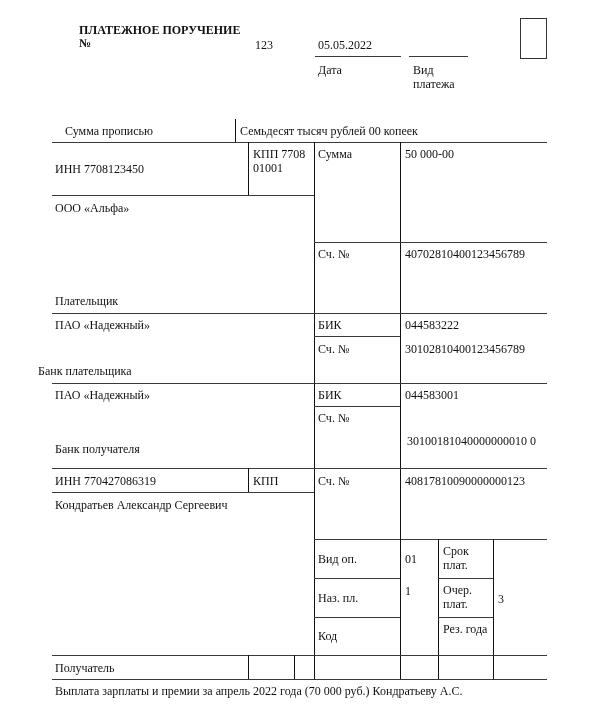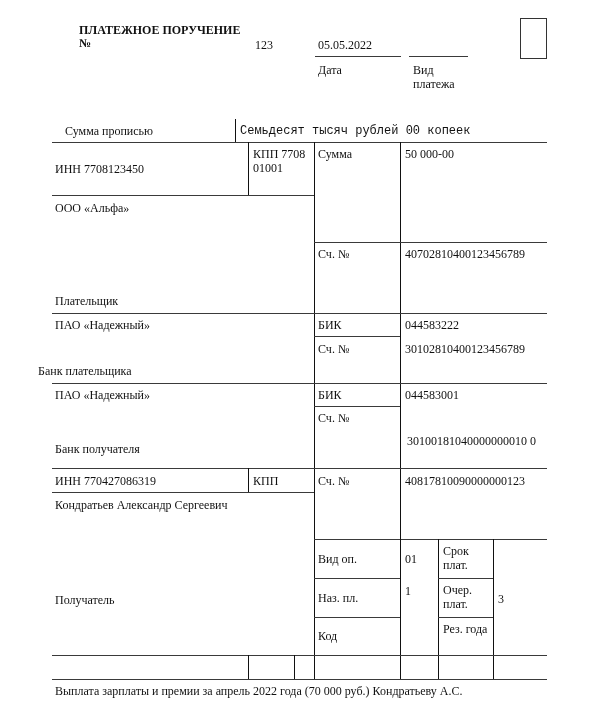--- a/index.html
+++ b/index.html
@@ -20,21 +20,21 @@
 <div class="t" style="left:255px;top:38px;">123</div>
 <div class="t" style="left:318px;top:38px;">05.05.2022</div>
 <div class="hl" style="left:315px;top:56px;width:86px;"></div>
 <div class="hl" style="left:409px;top:56px;width:59px;"></div>
 <div class="t" style="left:318px;top:63px;">Дата</div>
 <div class="t wrap" style="left:413px;top:63px;width:50px;">Вид платежа</div>
 <div class="box" style="left:520px;top:18px;width:25px;height:39px;"></div>
 
 <div class="t" style="left:55px;top:124px;margin-left:10px;">Сумма прописью</div>
 <div class="vl" style="left:235px;top:119px;height:23px;"></div>
-<div class="t" style="left:240px;top:124px;font-family:Liberation Mono, monospace;">Семьдесят тысяч рублей 00 копеек</div>
+<div class="t" style="left:240px;top:124px;">Семьдесят тысяч рублей 00 копеек</div>
 <div class="hl" style="left:52px;top:142px;width:495px;"></div>
 
 <div class="vl" style="left:314px;top:142px;width:0;height:537px;"></div>
 <div class="vl" style="left:400px;top:142px;height:397px;"></div>
 
 <div class="t" style="left:55px;top:162px;">ИНН 7708123450</div>
 <div class="vl" style="left:248px;top:142px;height:53px;"></div>
 <div class="t wrap" style="left:253px;top:147px;width:58px;word-break:break-all;">КПП 770801001</div>
 <div class="hl" style="left:52px;top:195px;width:262px;"></div>
 <div class="t" style="left:318px;top:147px;">Сумма</div>
@@ -84,20 +84,20 @@
 <div class="t" style="left:318px;top:552px;">Вид оп.</div>
 <div class="t" style="left:405px;top:552px;">01</div>
 <div class="t wrap" style="left:443px;top:544px;width:45px;">Срок плат.</div>
 <div class="t" style="left:318px;top:591px;">Наз. пл.</div>
 <div class="t" style="left:405px;top:584px;">1</div>
 <div class="t wrap" style="left:443px;top:583px;width:45px;">Очер. плат.</div>
 <div class="t" style="left:498px;top:592px;">3</div>
 <div class="t" style="left:318px;top:629px;">Код</div>
 <div class="t wrap" style="left:443px;top:622px;width:45px;">Рез. года</div>
 
-<div class="t" style="left:55px;top:593px;">Получатель</div>
+<div class="t" style="left:55px;top:661px;">Получатель</div>
 
 <div class="hl" style="left:52px;top:655px;width:495px;"></div>
 <div class="vl" style="left:248px;top:655px;height:24px;"></div>
 <div class="vl" style="left:294px;top:655px;height:24px;"></div>
 <div class="hl" style="left:52px;top:679px;width:495px;"></div>
 
 <div class="t" style="left:55px;top:684px;">Выплата зарплаты и премии за апрель 2022 года (70 000 руб.) Кондратьеву А.С.</div>
 
 </body></html>

